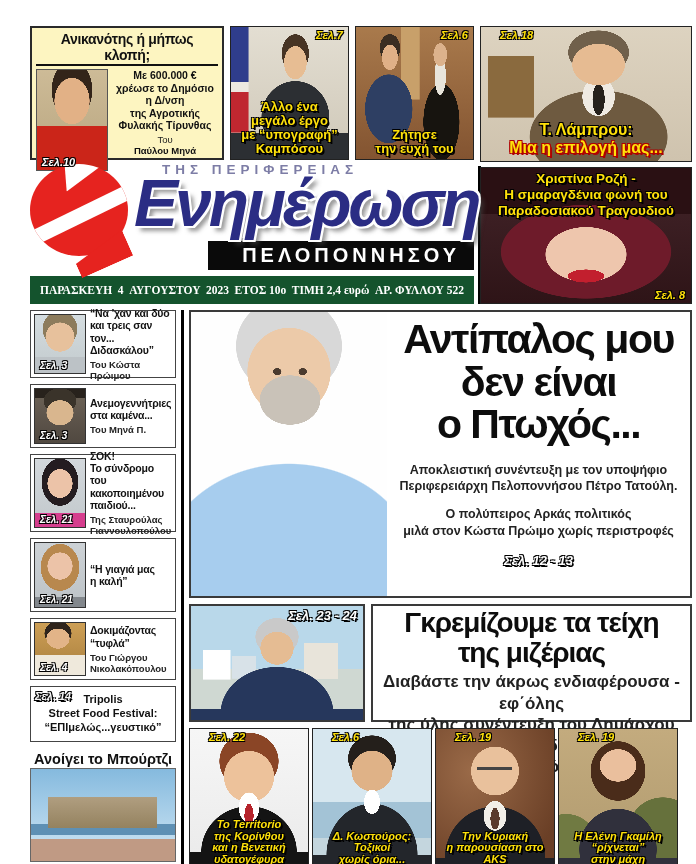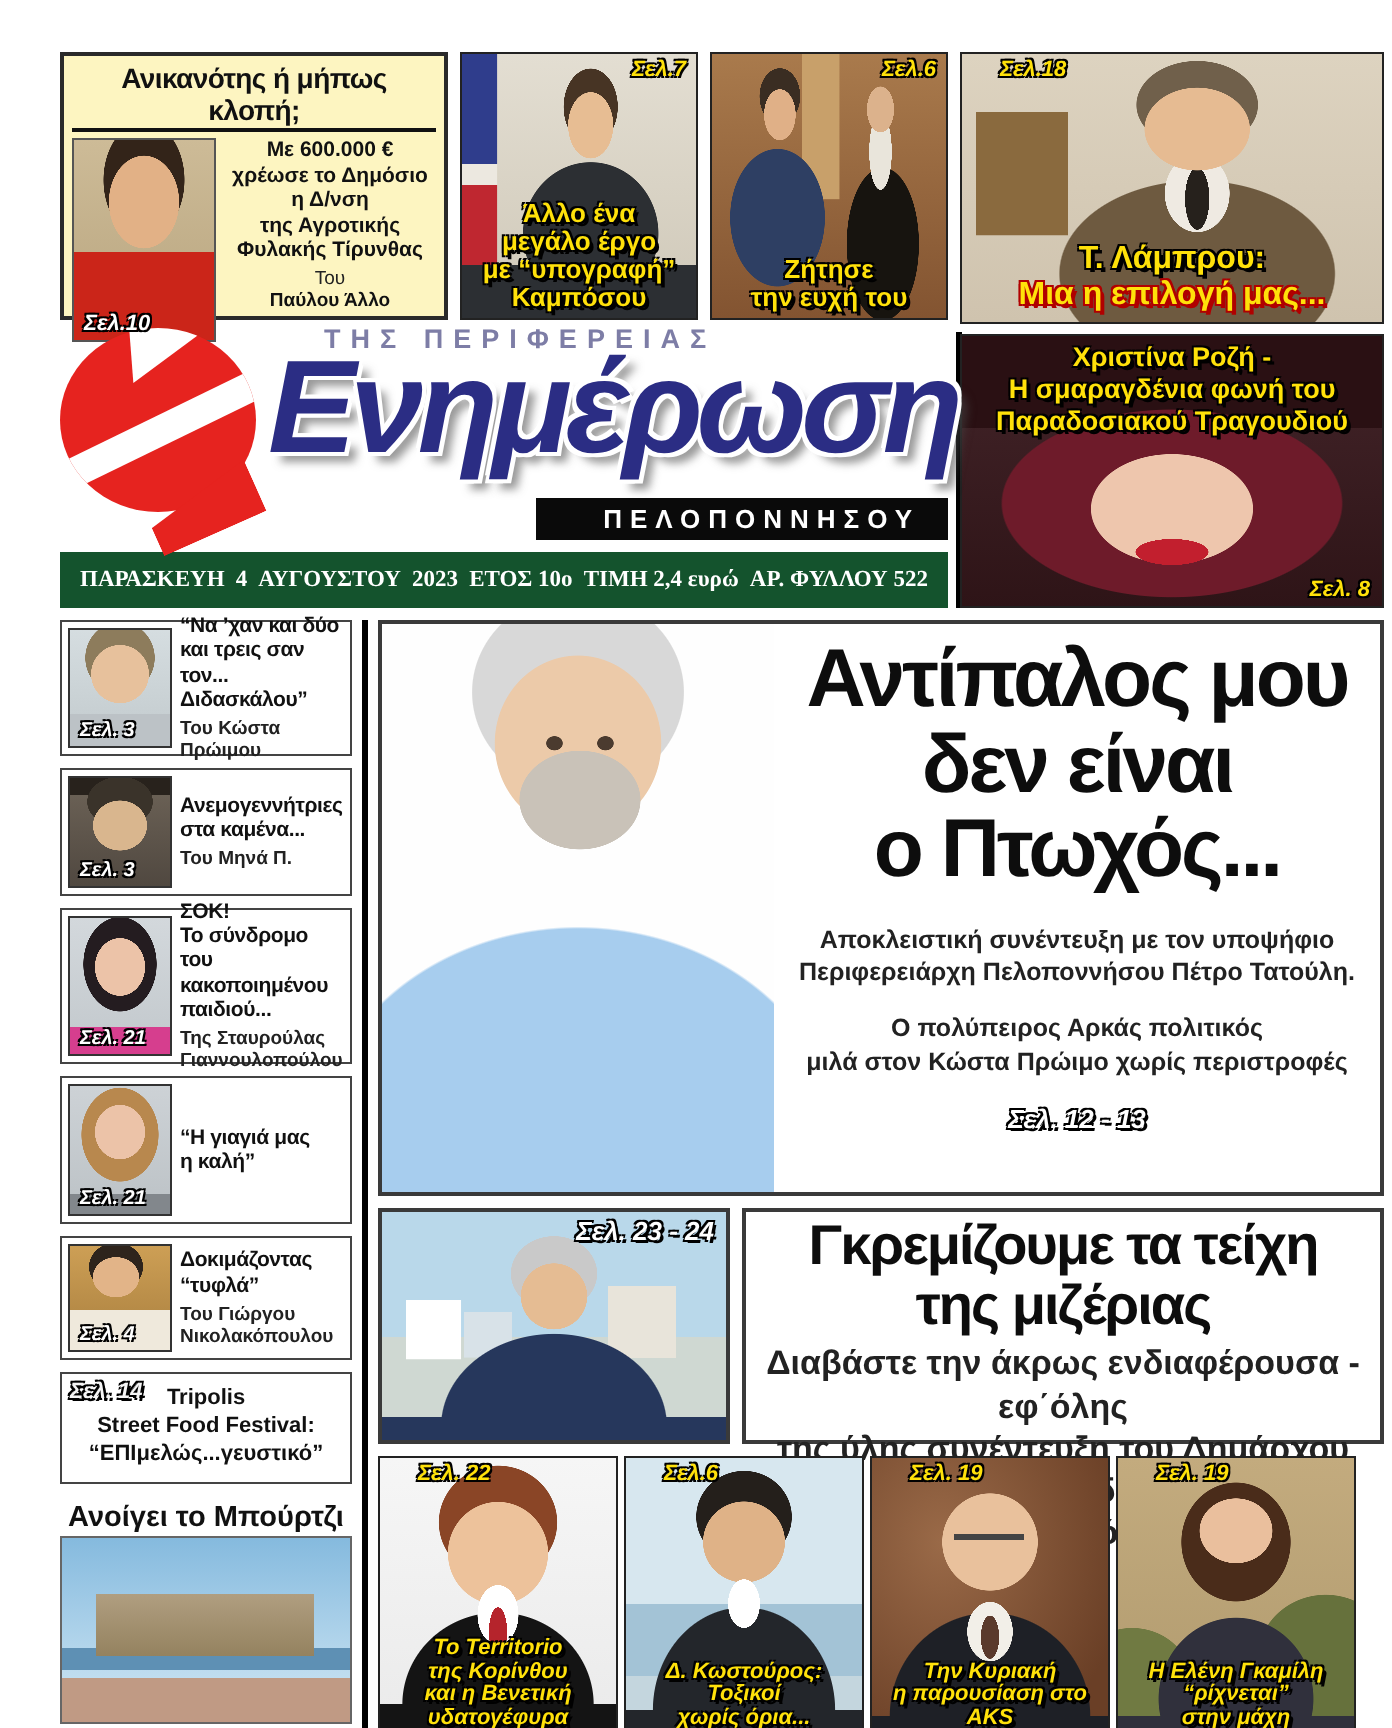--- a/index.html
+++ b/index.html
@@ -45,21 +45,21 @@
           font-size:13.5px;line-height:1.18;white-space:pre-line;z-index:3;
           text-shadow:2px 2px 0 #000,-1px -1px 0 #000,1px -1px 0 #000,-1px 1px 0 #000,1px 1px 0 #000;}
   .vdiv-top{position:absolute;left:478px;bottom:0;width:3px;height:138px;background:#000;}
 
   
   .masthead{height:112px;position:relative;margin-top:2px;}
   .mh-kicker{position:absolute;left:132px;top:0;font-size:13.5px;font-weight:bold;letter-spacing:5px;color:#7d7da6;}
   .mh-title{position:absolute;left:104px;top:8px;font-size:66px;font-style:italic;font-weight:bold;
             color:#2b2d84;letter-spacing:-3px;line-height:1;z-index:2;
             text-shadow:-2px -2px 0 #fff,2px -2px 0 #fff,-2px 2px 0 #fff,2px 2px 0 #fff,5px 5px 4px rgba(70,70,70,.55);}
-  .mh-region{position:absolute;right:0;bottom:4px;background:#0a0a0a;color:#fff;font-size:13px;
+  .mh-region{position:absolute;right:0;bottom:4px;background:#0a0a0a;color:#fff;font-size:20px;
              font-weight:bold;letter-spacing:4px;padding:3px 14px 3px 34px;z-index:1;}
   .mh-logo{position:absolute;left:0;top:2px;width:104px;height:106px;}
   .logo-disc{position:absolute;left:0;top:0;width:98px;height:92px;background:#e6231f;border-radius:50%;overflow:hidden;}
   .logo-band{position:absolute;left:-14px;top:42px;width:136px;height:15px;background:#fff;transform:rotate(-26deg);}
   .logo-notch{position:absolute;left:30px;top:-4px;width:40px;height:34px;background:#fff;
               clip-path:polygon(0 0,100% 0,25% 100%);transform:rotate(12deg);}
   .logo-tail{position:absolute;left:44px;top:76px;width:56px;height:28px;background:#e6231f;
              clip-path:polygon(0 45%,100% 0,100% 100%,0 100%);transform:rotate(-24deg);}
   .dateline{height:28px;margin-top:2px;background:#14532d;color:#fff;display:flex;align-items:center;
             justify-content:space-between;padding:0 10px;font-size:11.5px;font-weight:bold;font-family:Liberation Serif, serif;}
@@ -240,21 +240,21 @@
             <div class="ph s1-photo ph-s1">
               <span class="pageref white pr-bl">Σελ.10</span>
             </div>
             <div class="s1-right">
               <div class="s1-body pre">Με 600.000 €
 χρέωσε το Δημόσιο
 η Δ/νση
 της Αγροτικής
 Φυλακής Τίρυνθας</div>
               <span class="s1-by-prefix">Του</span>
-              <span class="s1-by-name">Παύλου Άλλο</span>
+              <span class="s1-by-name">Παύλου Μηνά</span>
             </div>
           </div>
         </div>
 
         <div class="card story2 ph ph-s2">
           <span class="pageref pr-tr">Σελ.7</span>
           <div class="cap">Άλλο ένα
 μεγάλο έργο
 με “υπογραφή”
 Καμπόσου</div>

